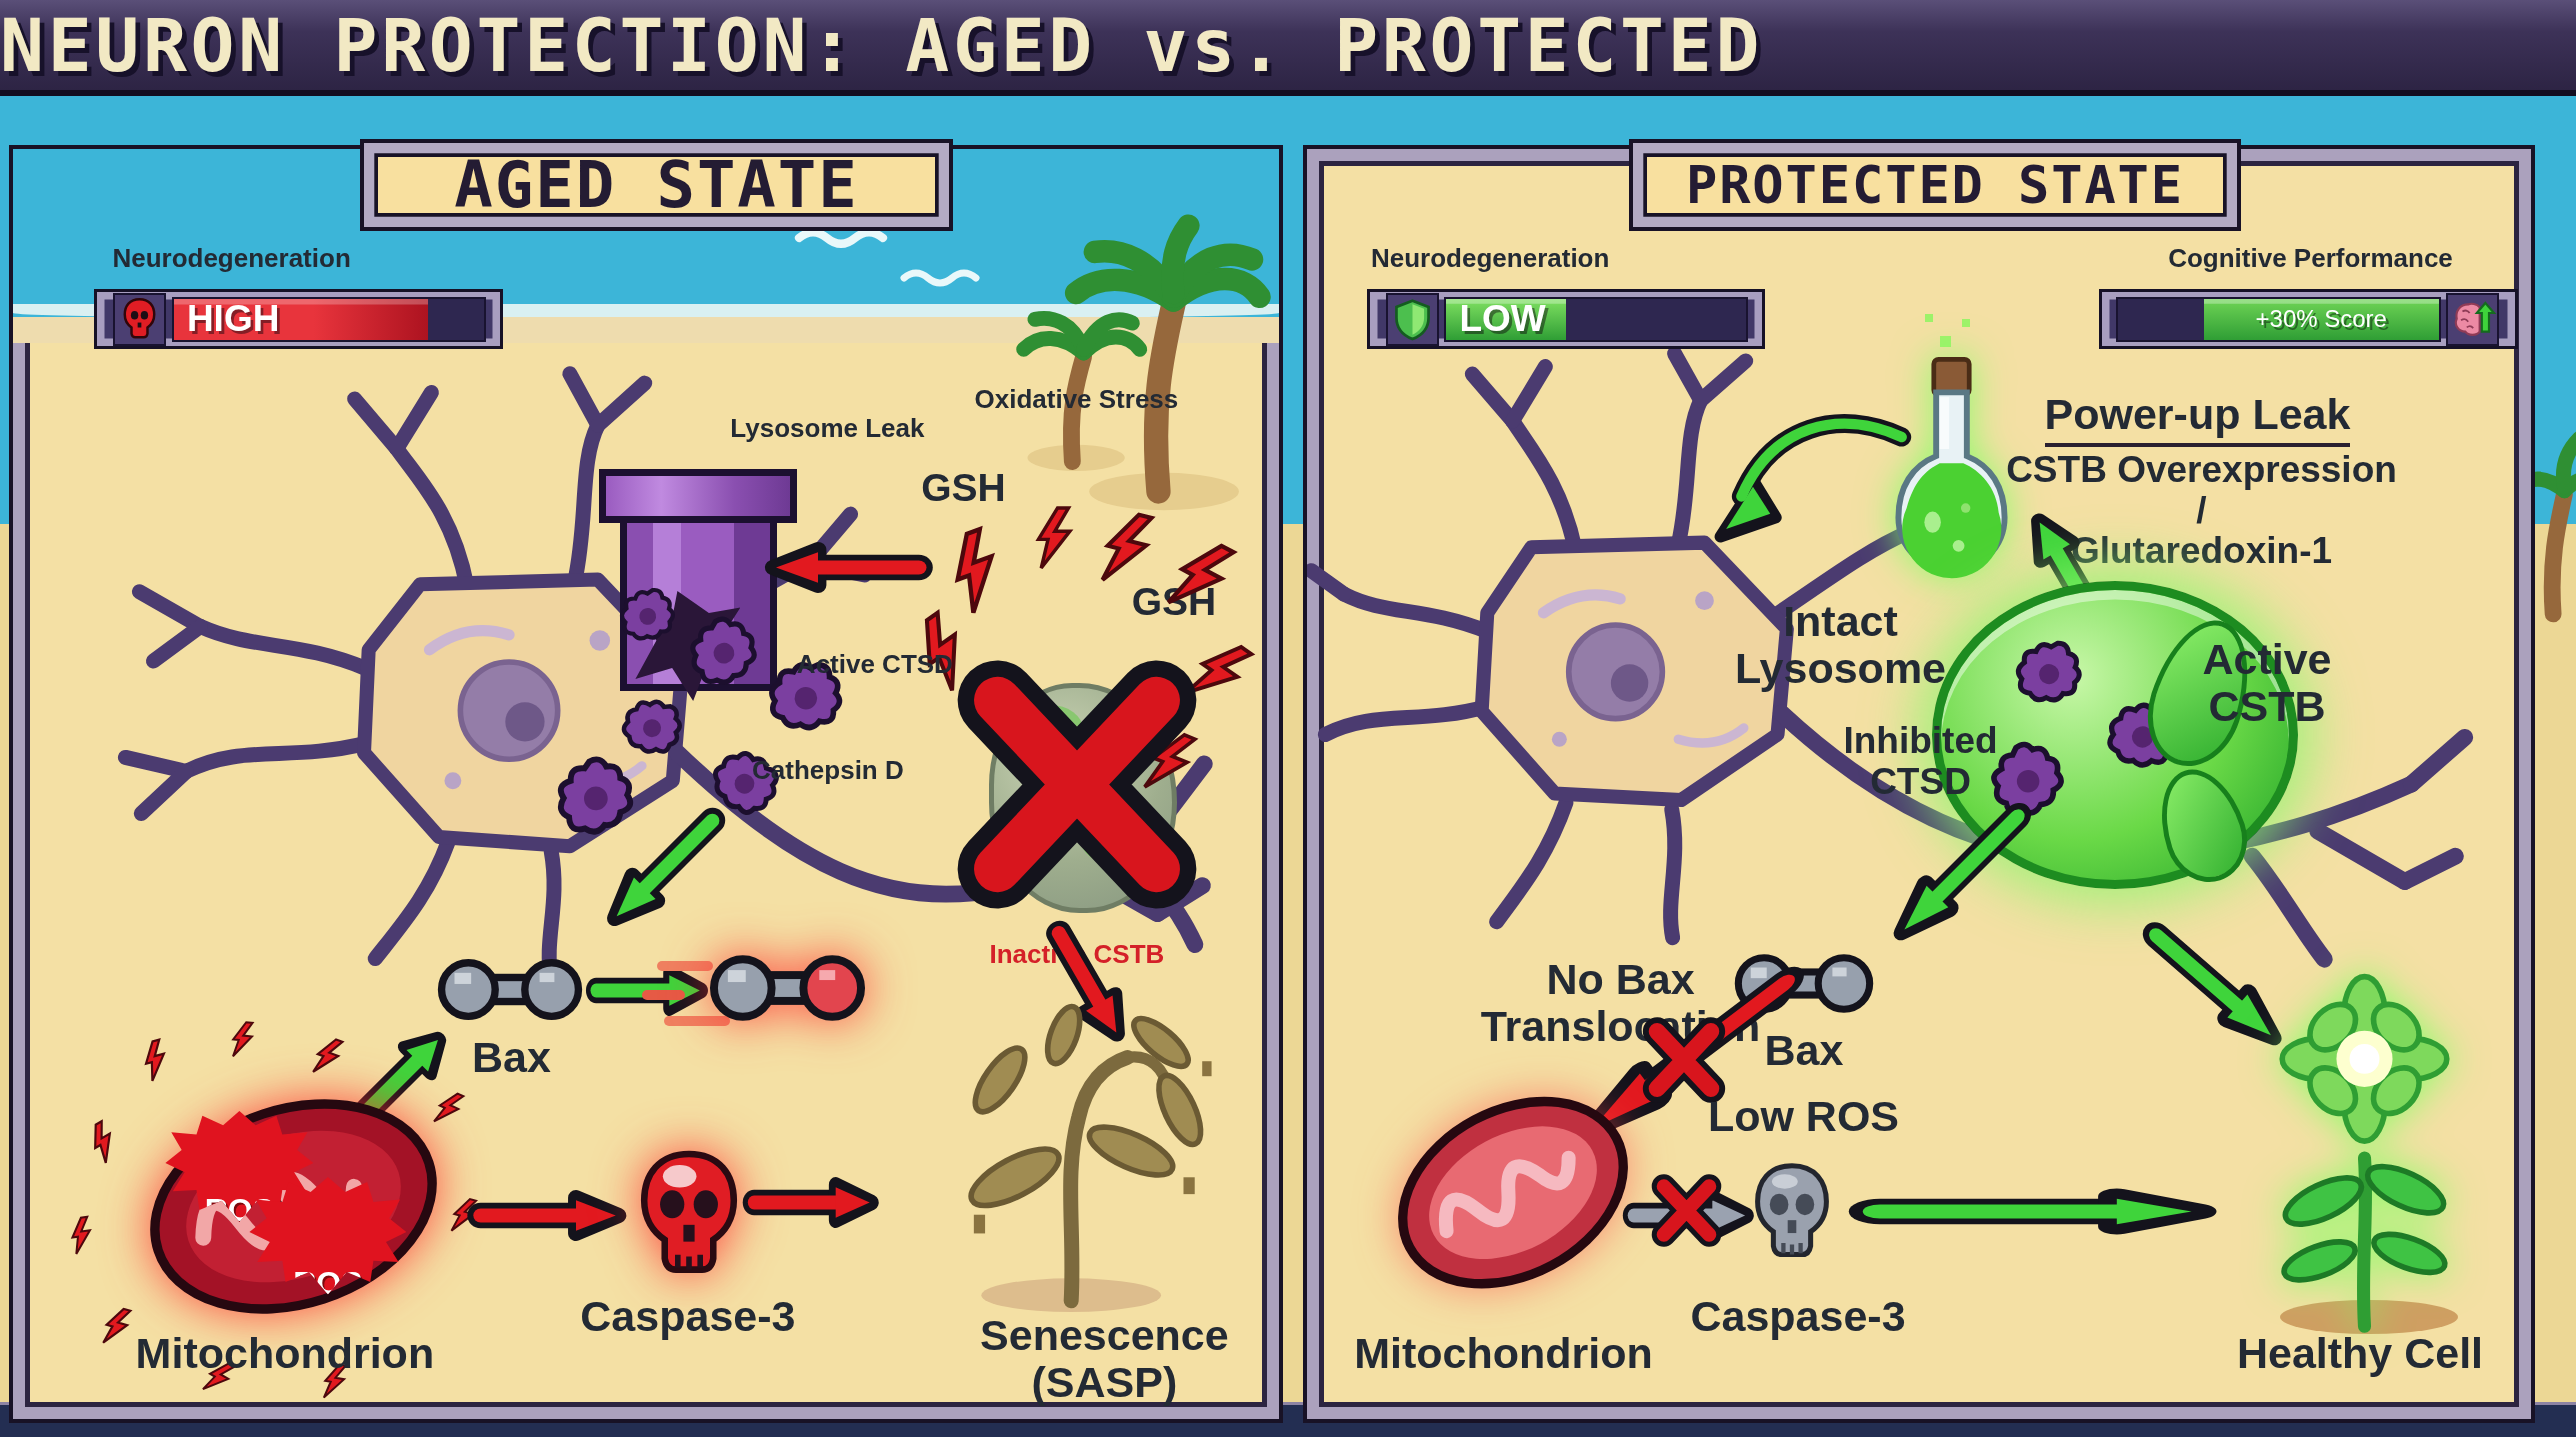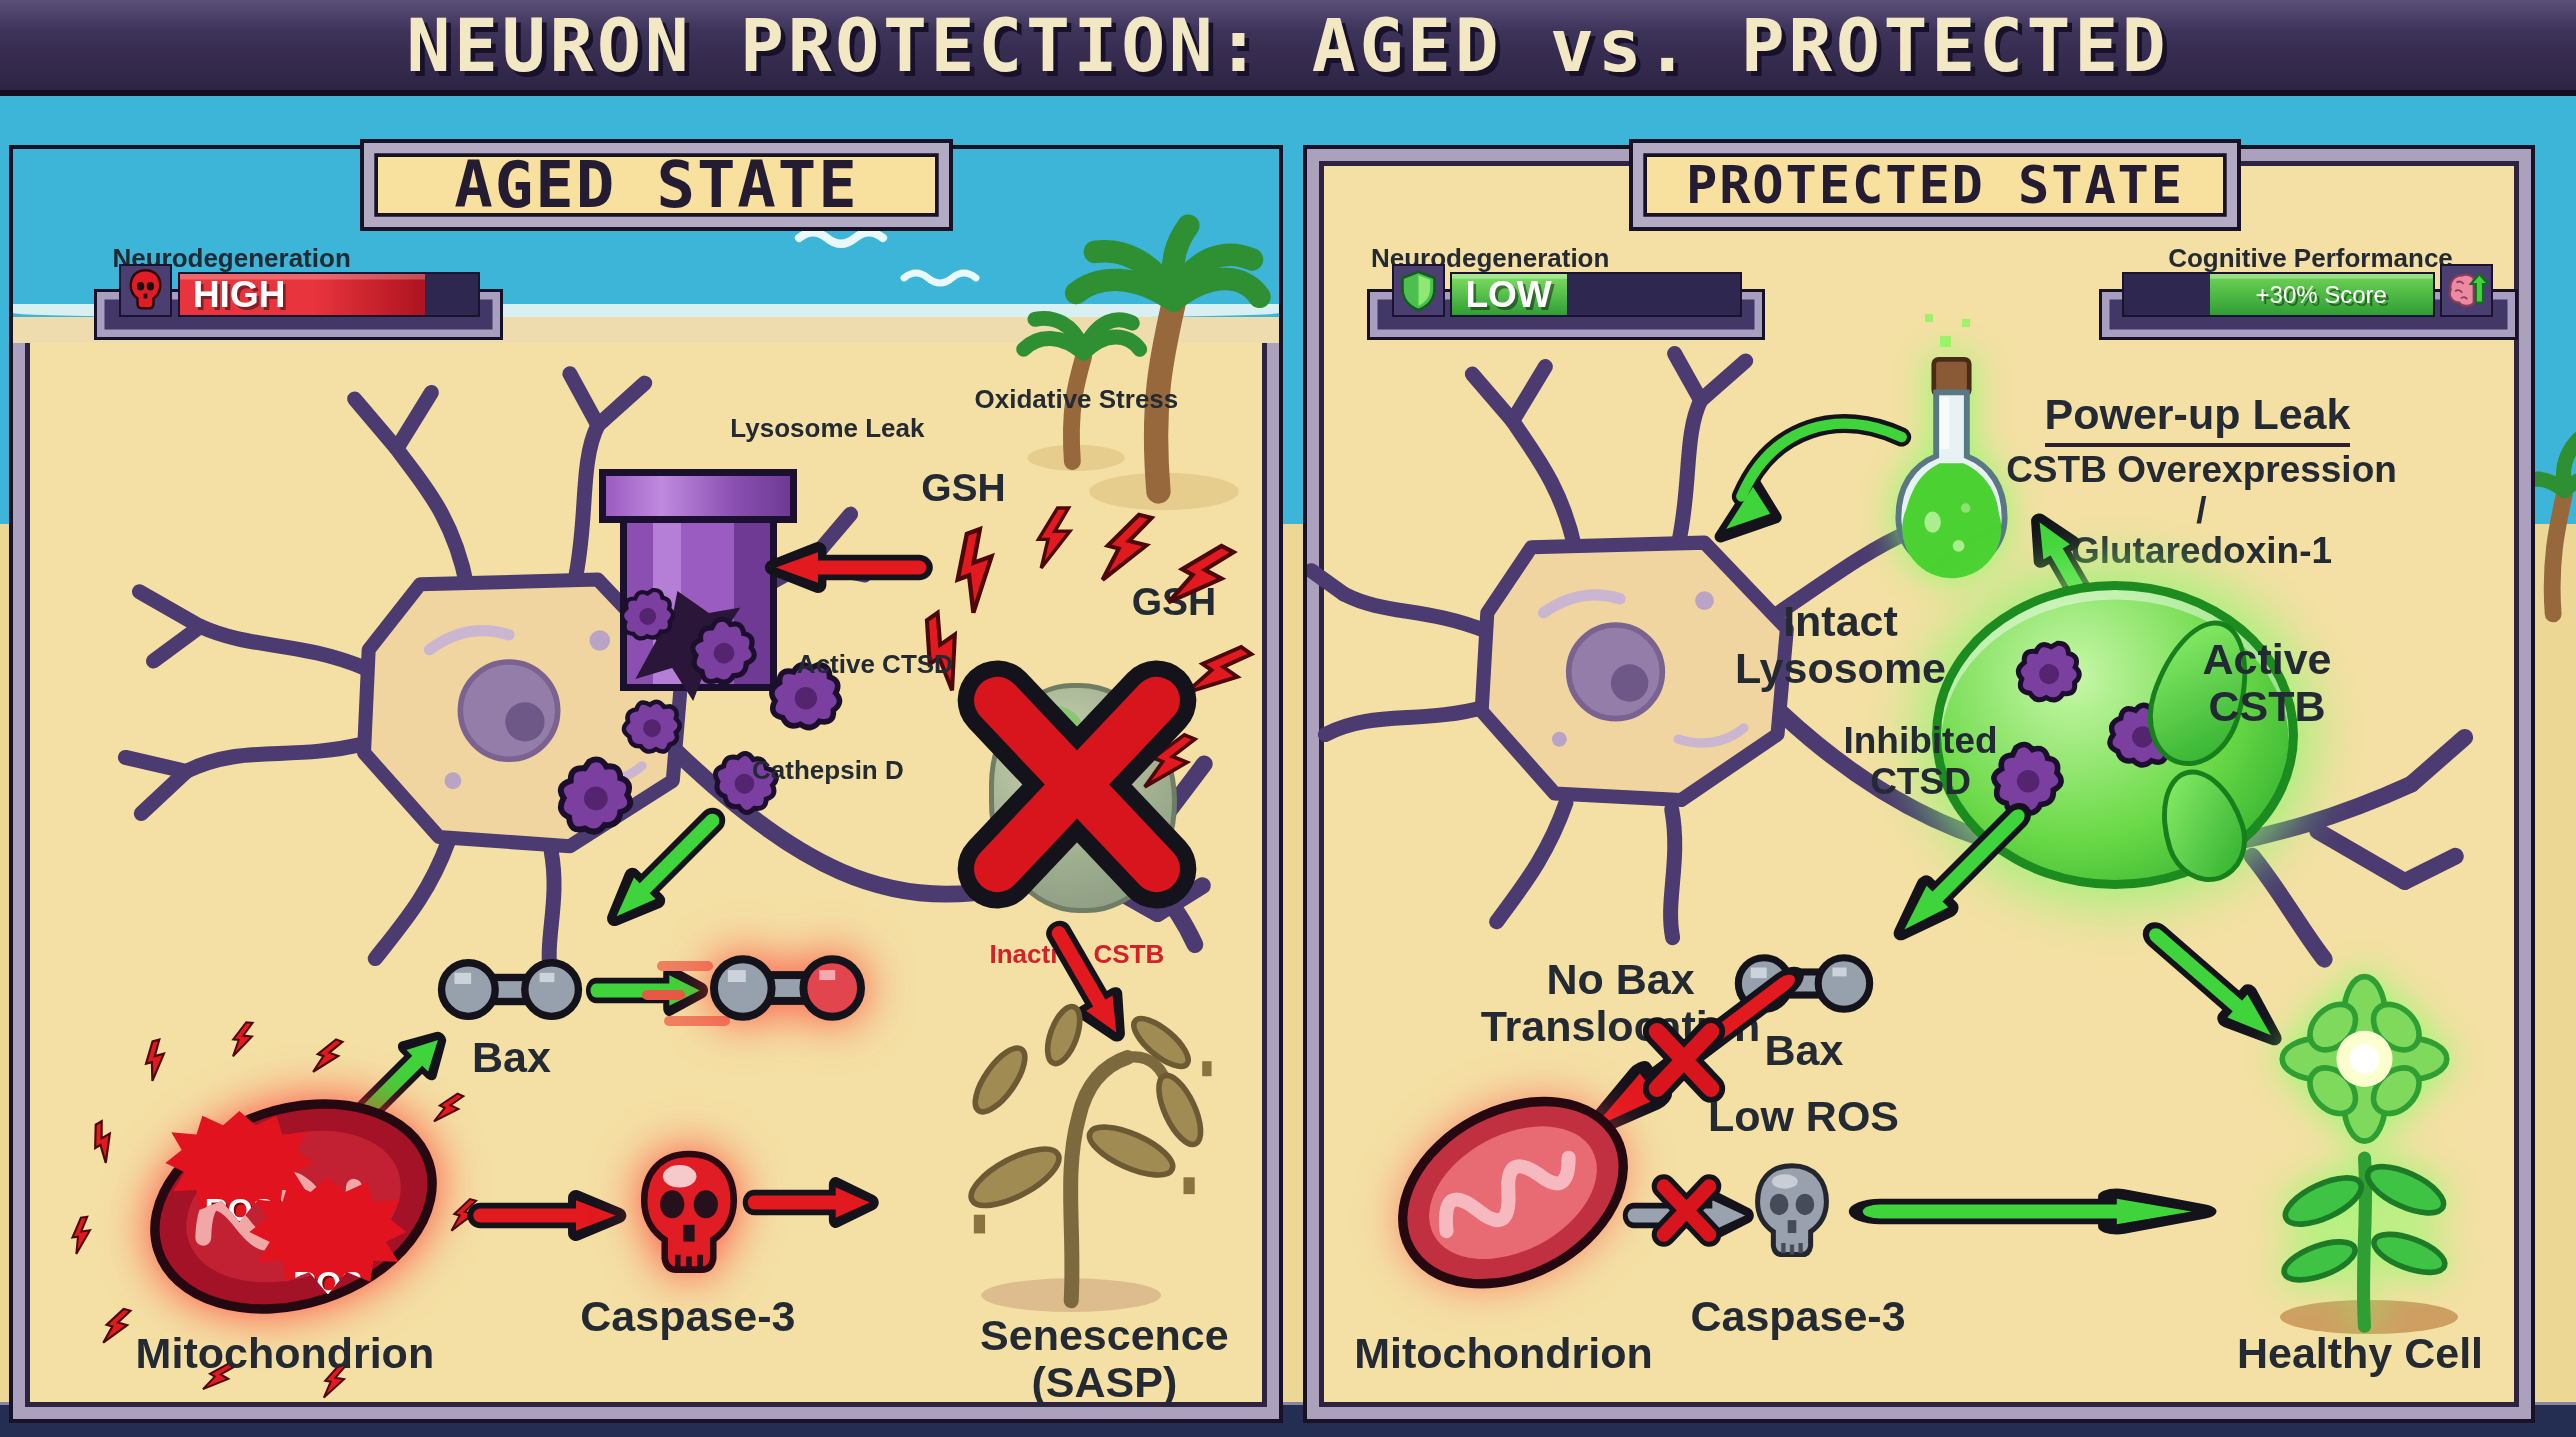--- a/index.html
+++ b/index.html
@@ -6,21 +6,21 @@
   body{position:relative;width:2576px;height:1438px;overflow:hidden;
        background:#3cb5d8;font-family:"Liberation Sans",sans-serif}
 
   
   .bg-sand{position:absolute;left:0;top:524px;width:2576px;height:885px;background:#ecd795}
   .bg-bottom{position:absolute;left:0;top:1402px;width:2576px;height:36px;background:#232e52;border-top:3.7px solid #8d84a4}
 
   
   .banner{position:absolute;left:0;top:0;width:2576px;height:90px;z-index:6;
           background:linear-gradient(#5a4f78,#3d3258 35%,#2d2444);
-          border-bottom:6.6px solid #130e20;display:flex;align-items:center;justify-content:center}
+          border-bottom:6.6px solid #130e20;display:flex;align-items:center;}
   .title{font-family:"DejaVu Sans Mono",monospace;font-weight:bold;font-size:73px;letter-spacing:3.7px;
          color:#f2e9c4;text-shadow:4.7px 4.7px 0 #17112a;white-space:nowrap}
 
   
   .panel{position:absolute;top:145px;height:1270px;background:#f4e0a4;z-index:1;overflow:hidden;
          border:4.7px solid #181226;box-shadow:inset 0 0 0 12px #aba1bd, inset 0 0 0 17px #2c2440}
   #panel-left{left:9.4px;width:1266px}
   #panel-right{left:1303px;width:1224px}
   .plate{position:absolute;top:139px;height:84px;z-index:4;background:#f8e09f;
          border:4.7px solid #181226;box-shadow:inset 0 0 0 10.3px #b3aac4, inset 0 0 0 14px #181226;
@@ -36,22 +36,22 @@
   .wave{position:absolute;overflow:visible}
   .wave path{stroke:#e9f8fa;stroke-width:7;fill:none;stroke-linecap:round}
 
   
   .lbl{position:absolute;font-weight:bold;font-size:26px;line-height:1.1;color:#232a34;text-align:center}
   .lbl.al{text-align:left}
   .red-lbl{color:#d42028}
   .u span{border-bottom:4.7px solid #2a2030;padding-bottom:4.7px}
 
   
-  .bar{position:absolute;height:51px;background:#413868;border:3.7px solid #161126;
-       box-shadow:inset 0 0 0 7.5px #a89ec0;display:flex;align-items:flex-end;padding:20px;box-sizing:border-box}
+  .bar{position:absolute;height:60px;background:#413868;border:3.7px solid #161126;
+       box-shadow:inset 0 0 0 7.5px #a89ec0;display:flex;align-items:center;padding:14px;box-sizing:border-box}
   .bar-icon{width:49px;height:49px;background:#4b3f72;border:2.8px solid #191330;margin:0 5.6px 0 1.9px;
             display:flex;align-items:center;justify-content:center;flex:none}
   .track{position:relative;flex:1;height:41px;background:#2e2750;border:2.8px solid #191330;overflow:hidden}
   .fill{position:absolute;left:0;top:0;bottom:0}
   .fill.redf{width:82%;background:linear-gradient(90deg,#e8343c 0 55%,#ad1320);box-shadow:inset 0 5.6px 0 rgba(255,255,255,.25)}
   .fill.greenf{width:40%;background:linear-gradient(180deg,#7fe061,#2f9e35);box-shadow:inset 0 4.7px 0 rgba(255,255,255,.3)}
   .bar-text{position:absolute;left:13px;top:50%;transform:translateY(-50%);
             font-weight:bold;font-size:37px;color:#fff;text-shadow:2.8px 2.8px 0 rgba(10,5,10,.45);white-space:nowrap}
   .cogtrack{display:flex}
   .cog-dark{width:86px;background:#2e2750;flex:none}

